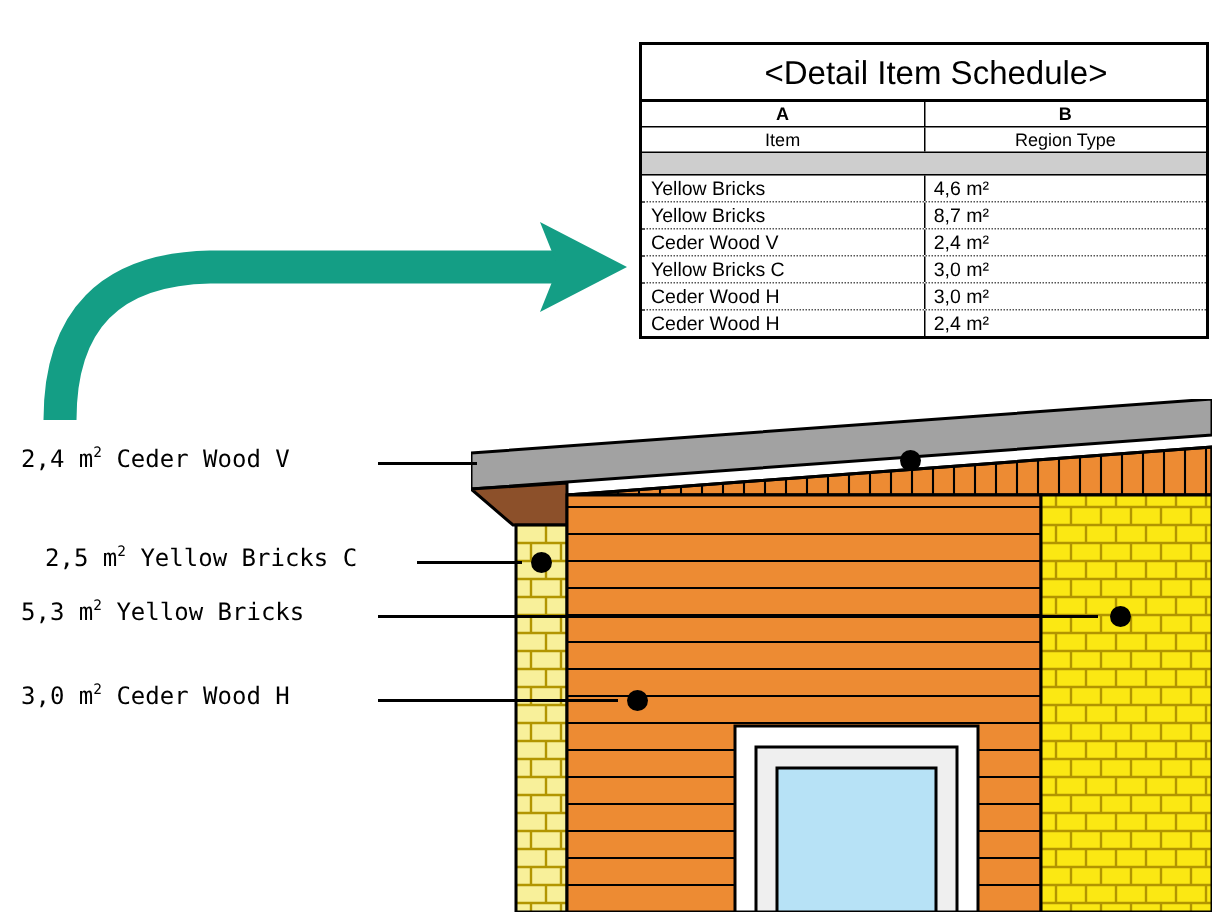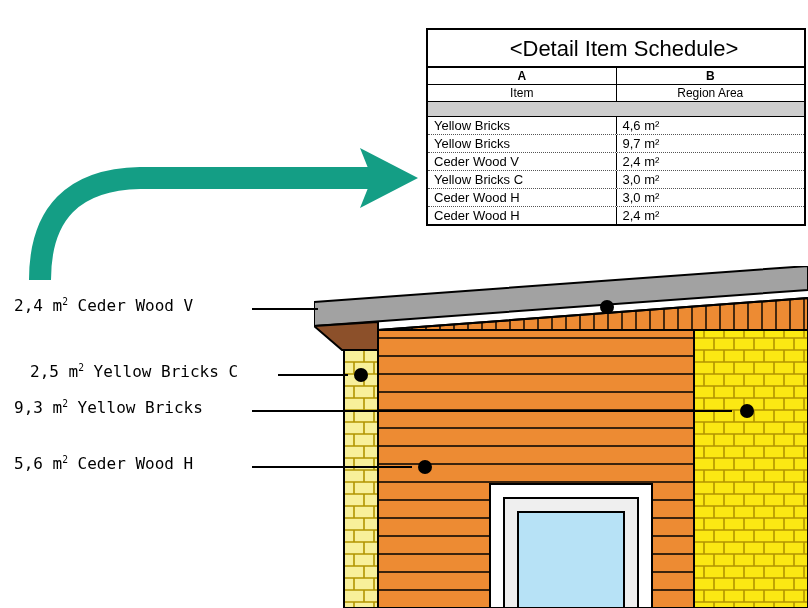--- a/index.html
+++ b/index.html
@@ -121,30 +121,30 @@
   </svg>
 
   <div class="schedule">
     <div class="title">&lt;Detail Item Schedule&gt;</div>
     <div class="hdr-row hdr-ab">
       <div class="hdr-cell">A</div>
       <div class="hdr-cell">B</div>
     </div>
     <div class="hdr-row">
       <div class="hdr-cell">Item</div>
-      <div class="hdr-cell">Region Area</div>
+      <div class="hdr-cell">Region Type</div>
     </div>
     <div class="spacer"></div>
     <div class="data-row">
       <div class="data-cell">Yellow Bricks</div>
       <div class="data-cell">4,6 m²</div>
     </div>
     <div class="data-row">
       <div class="data-cell">Yellow Bricks</div>
-      <div class="data-cell">9,7 m²</div>
+      <div class="data-cell">8,7 m²</div>
     </div>
     <div class="data-row">
       <div class="data-cell">Ceder Wood V</div>
       <div class="data-cell">2,4 m²</div>
     </div>
     <div class="data-row">
       <div class="data-cell">Yellow Bricks C</div>
       <div class="data-cell">3,0 m²</div>
     </div>
     <div class="data-row">
@@ -211,24 +211,24 @@
   <div class="leader" style="left:252px; top:308px; width:66px;"></div>
   <div class="dot" style="left:600px; top:300px;"></div>
 
   <div class="label" style="left:30px; top:362px;">
     <span>2,5 m</span><sup>2</sup>&nbsp;<span>Yellow Bricks C</span>
   </div>
   <div class="leader" style="left:278px; top:374px; width:70px;"></div>
   <div class="dot" style="left:354px; top:368px;"></div>
 
   <div class="label" style="left:14px; top:398px;">
-    <span>9,3 m</span><sup>2</sup>&nbsp;<span>Yellow Bricks</span>
+    <span>5,3 m</span><sup>2</sup>&nbsp;<span>Yellow Bricks</span>
   </div>
   <div class="leader" style="left:252px; top:410px; width:480px;"></div>
   <div class="dot" style="left:740px; top:404px;"></div>
 
   <div class="label" style="left:14px; top:454px;">
-    <span>5,6 m</span><sup>2</sup>&nbsp;<span>Ceder Wood H</span>
+    <span>3,0 m</span><sup>2</sup>&nbsp;<span>Ceder Wood H</span>
   </div>
   <div class="leader" style="left:252px; top:466px; width:160px;"></div>
   <div class="dot" style="left:418px; top:460px;"></div>
 
 </div>
 
 </body></html>

